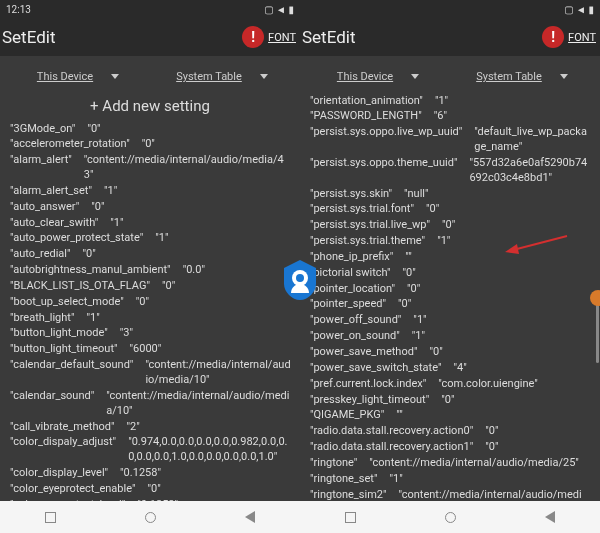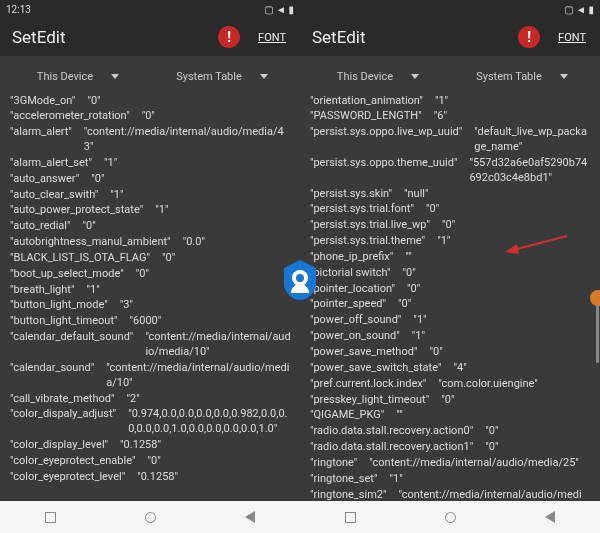--- a/index.html
+++ b/index.html
@@ -34,22 +34,22 @@
     align-items: center;
     padding: 0 6px;
     gap: 4px;
   }
   .statusbar .spacer { flex: 1; }
   .appbar {
     height: 38px;
     background: #2a2a2a;
     display: flex;
     align-items: center;
-    padding: 0 12px;
-    gap: 16px;
+    padding: 0 2px;
+    gap: 2px;
   }
   .app-title {
     font-size: 17px;
     font-weight: 400;
     color: #eee;
     flex: 1;
   }
   .alert-icon {
     width: 22px; height: 22px;
     border-radius: 50%;
@@ -73,20 +73,21 @@
     gap: 4px;
   }
   .selector {
     flex: 1;
     display: flex;
     align-items: center;
     justify-content: center;
     gap: 18px;
     font-size: 11px;
     color: #ccc;
+    text-decoration: underline;
   }
   .tri {
     width: 0; height: 0;
     border-left: 4px solid transparent;
     border-right: 4px solid transparent;
     border-top: 5px solid #ccc;
   }
   .add-new {
     text-align: center;
     font-size: 15px;
@@ -183,20 +184,21 @@
     <div class="selectors">
       <div class="selector">
         <span>This Device</span>
         <span class="tri"></span>
       </div>
       <div class="selector">
         <span>System Table</span>
         <span class="tri"></span>
       </div>
     </div>
+    <div class="add-new">+ Add new setting</div>
     <div class="list" id="left-list">
         <div class="row">
           <span class="k">"3GMode_on"</span>
           <span class="v">"0"</span>
         </div>
         <div class="row">
           <span class="k">"accelerometer_rotation"</span>
           <span class="v">"0"</span>
         </div>
         <div class="row">

